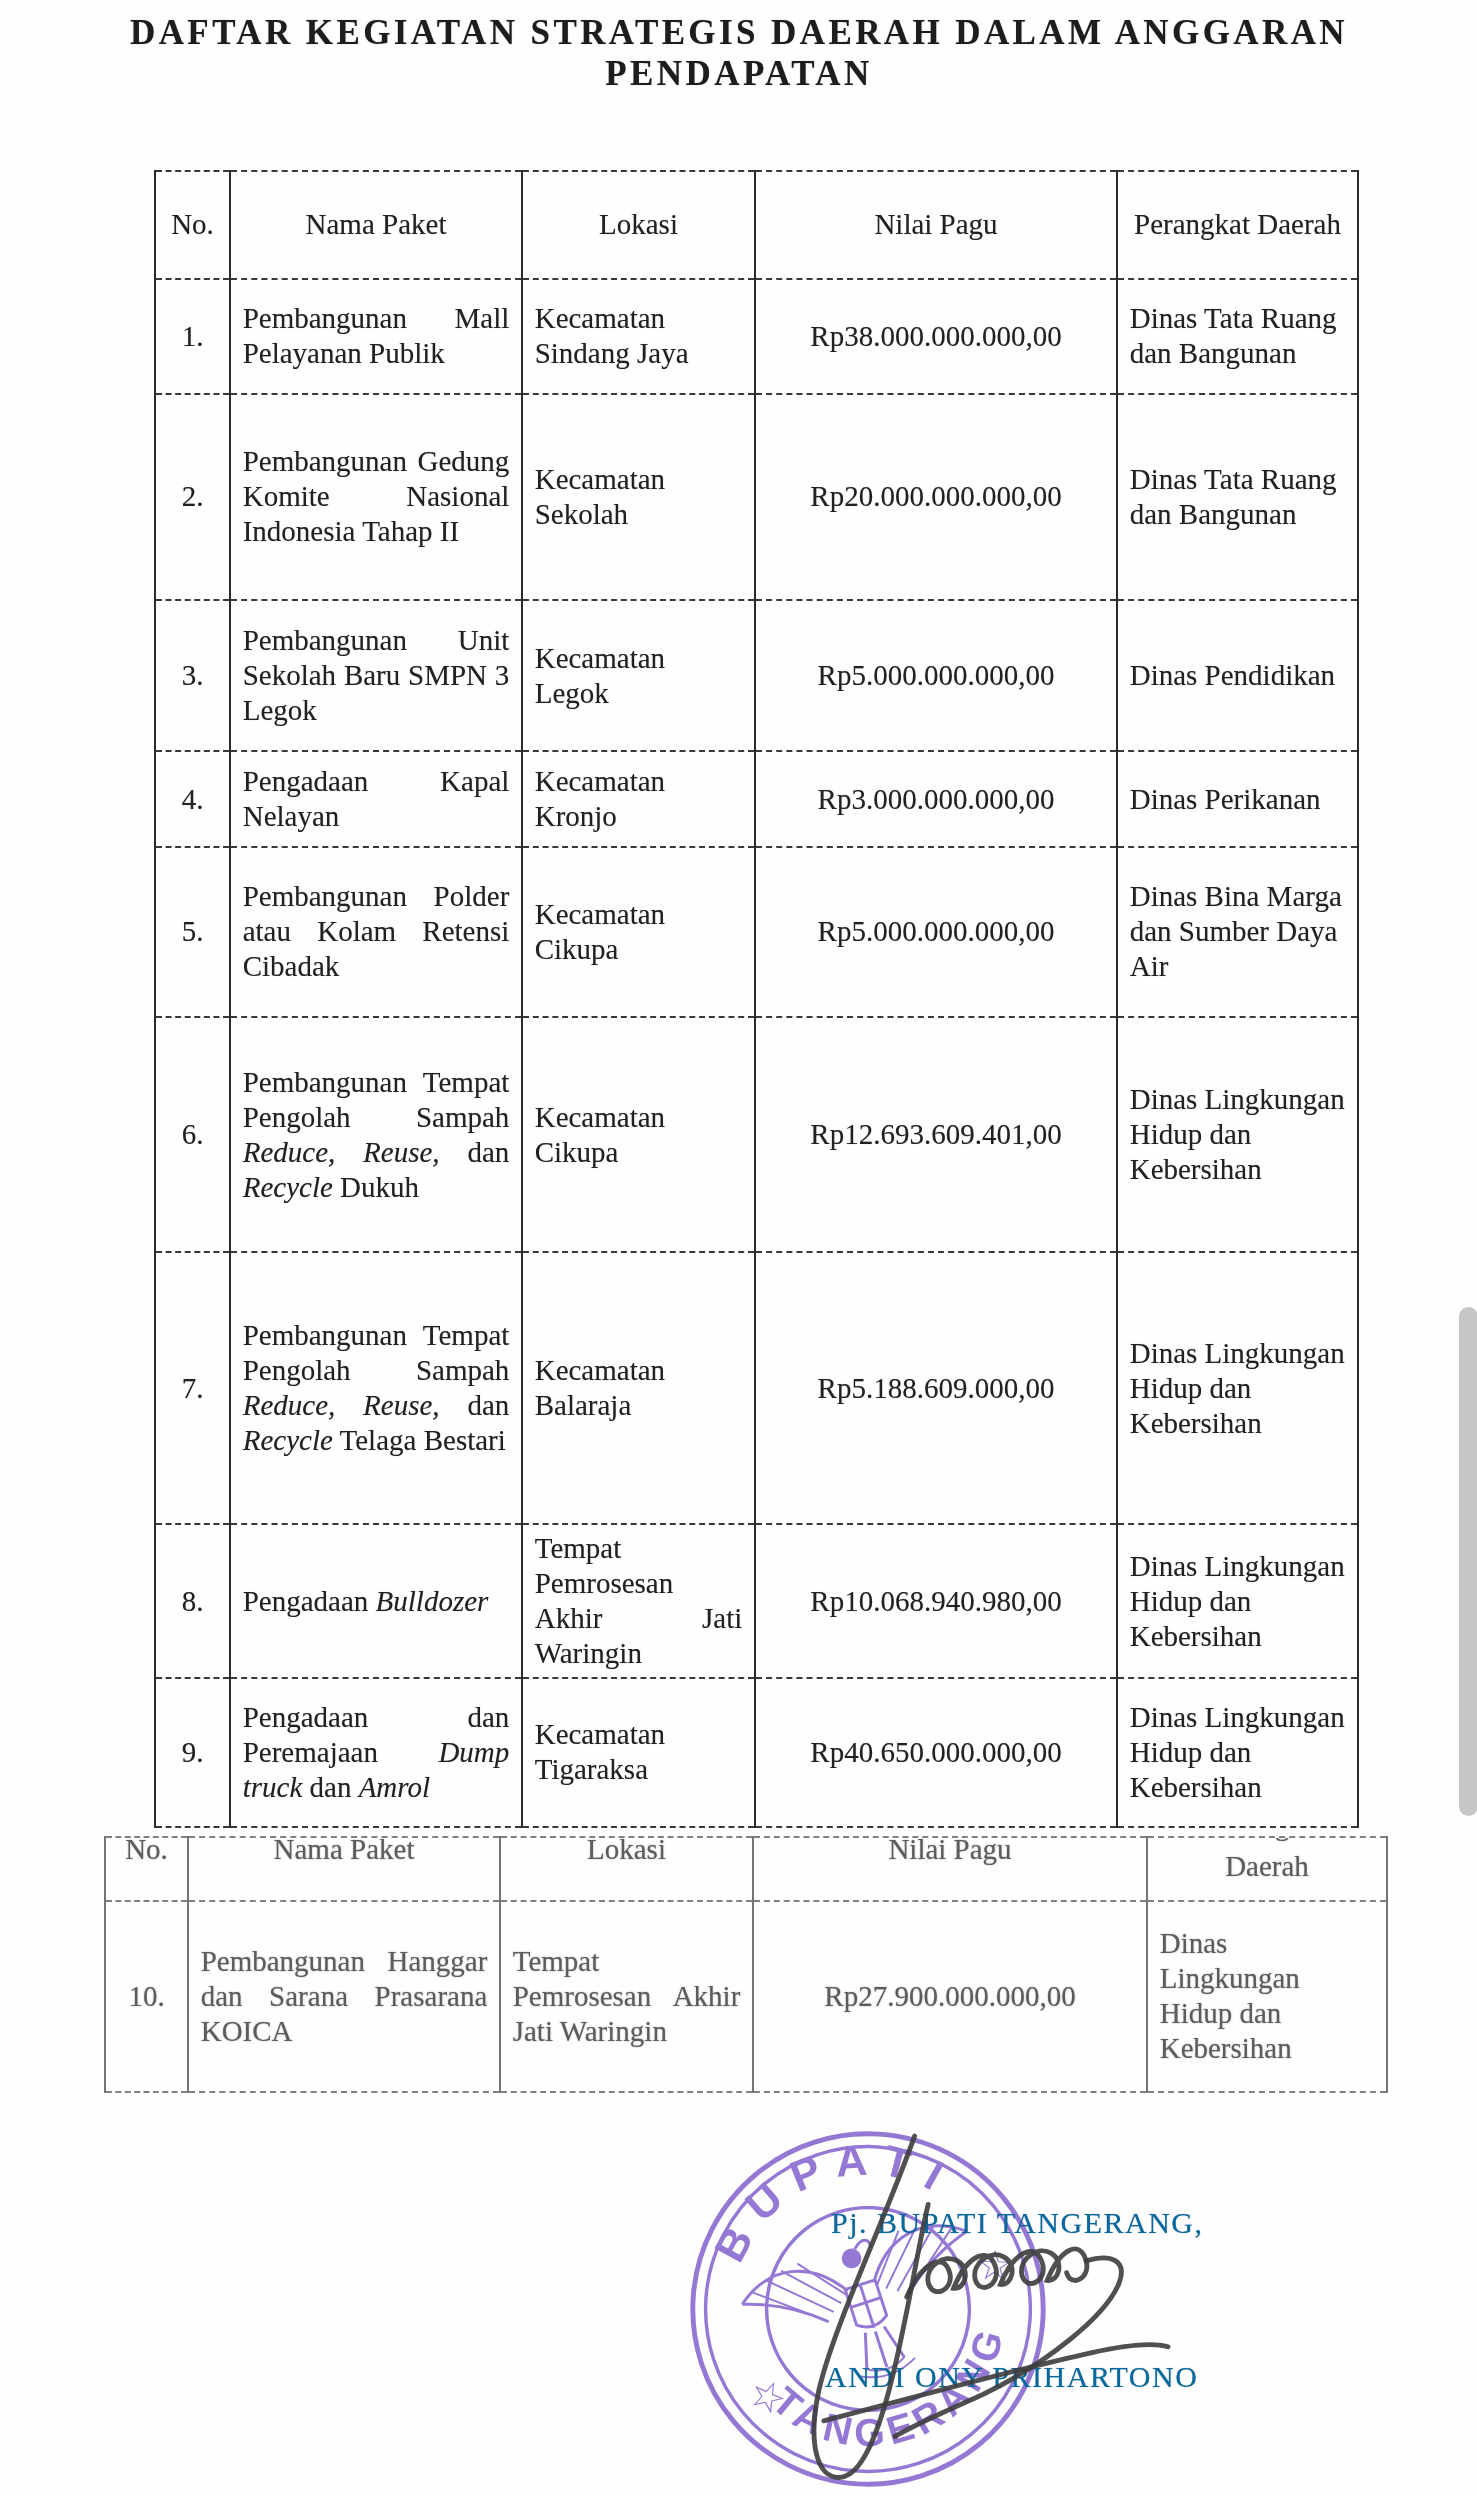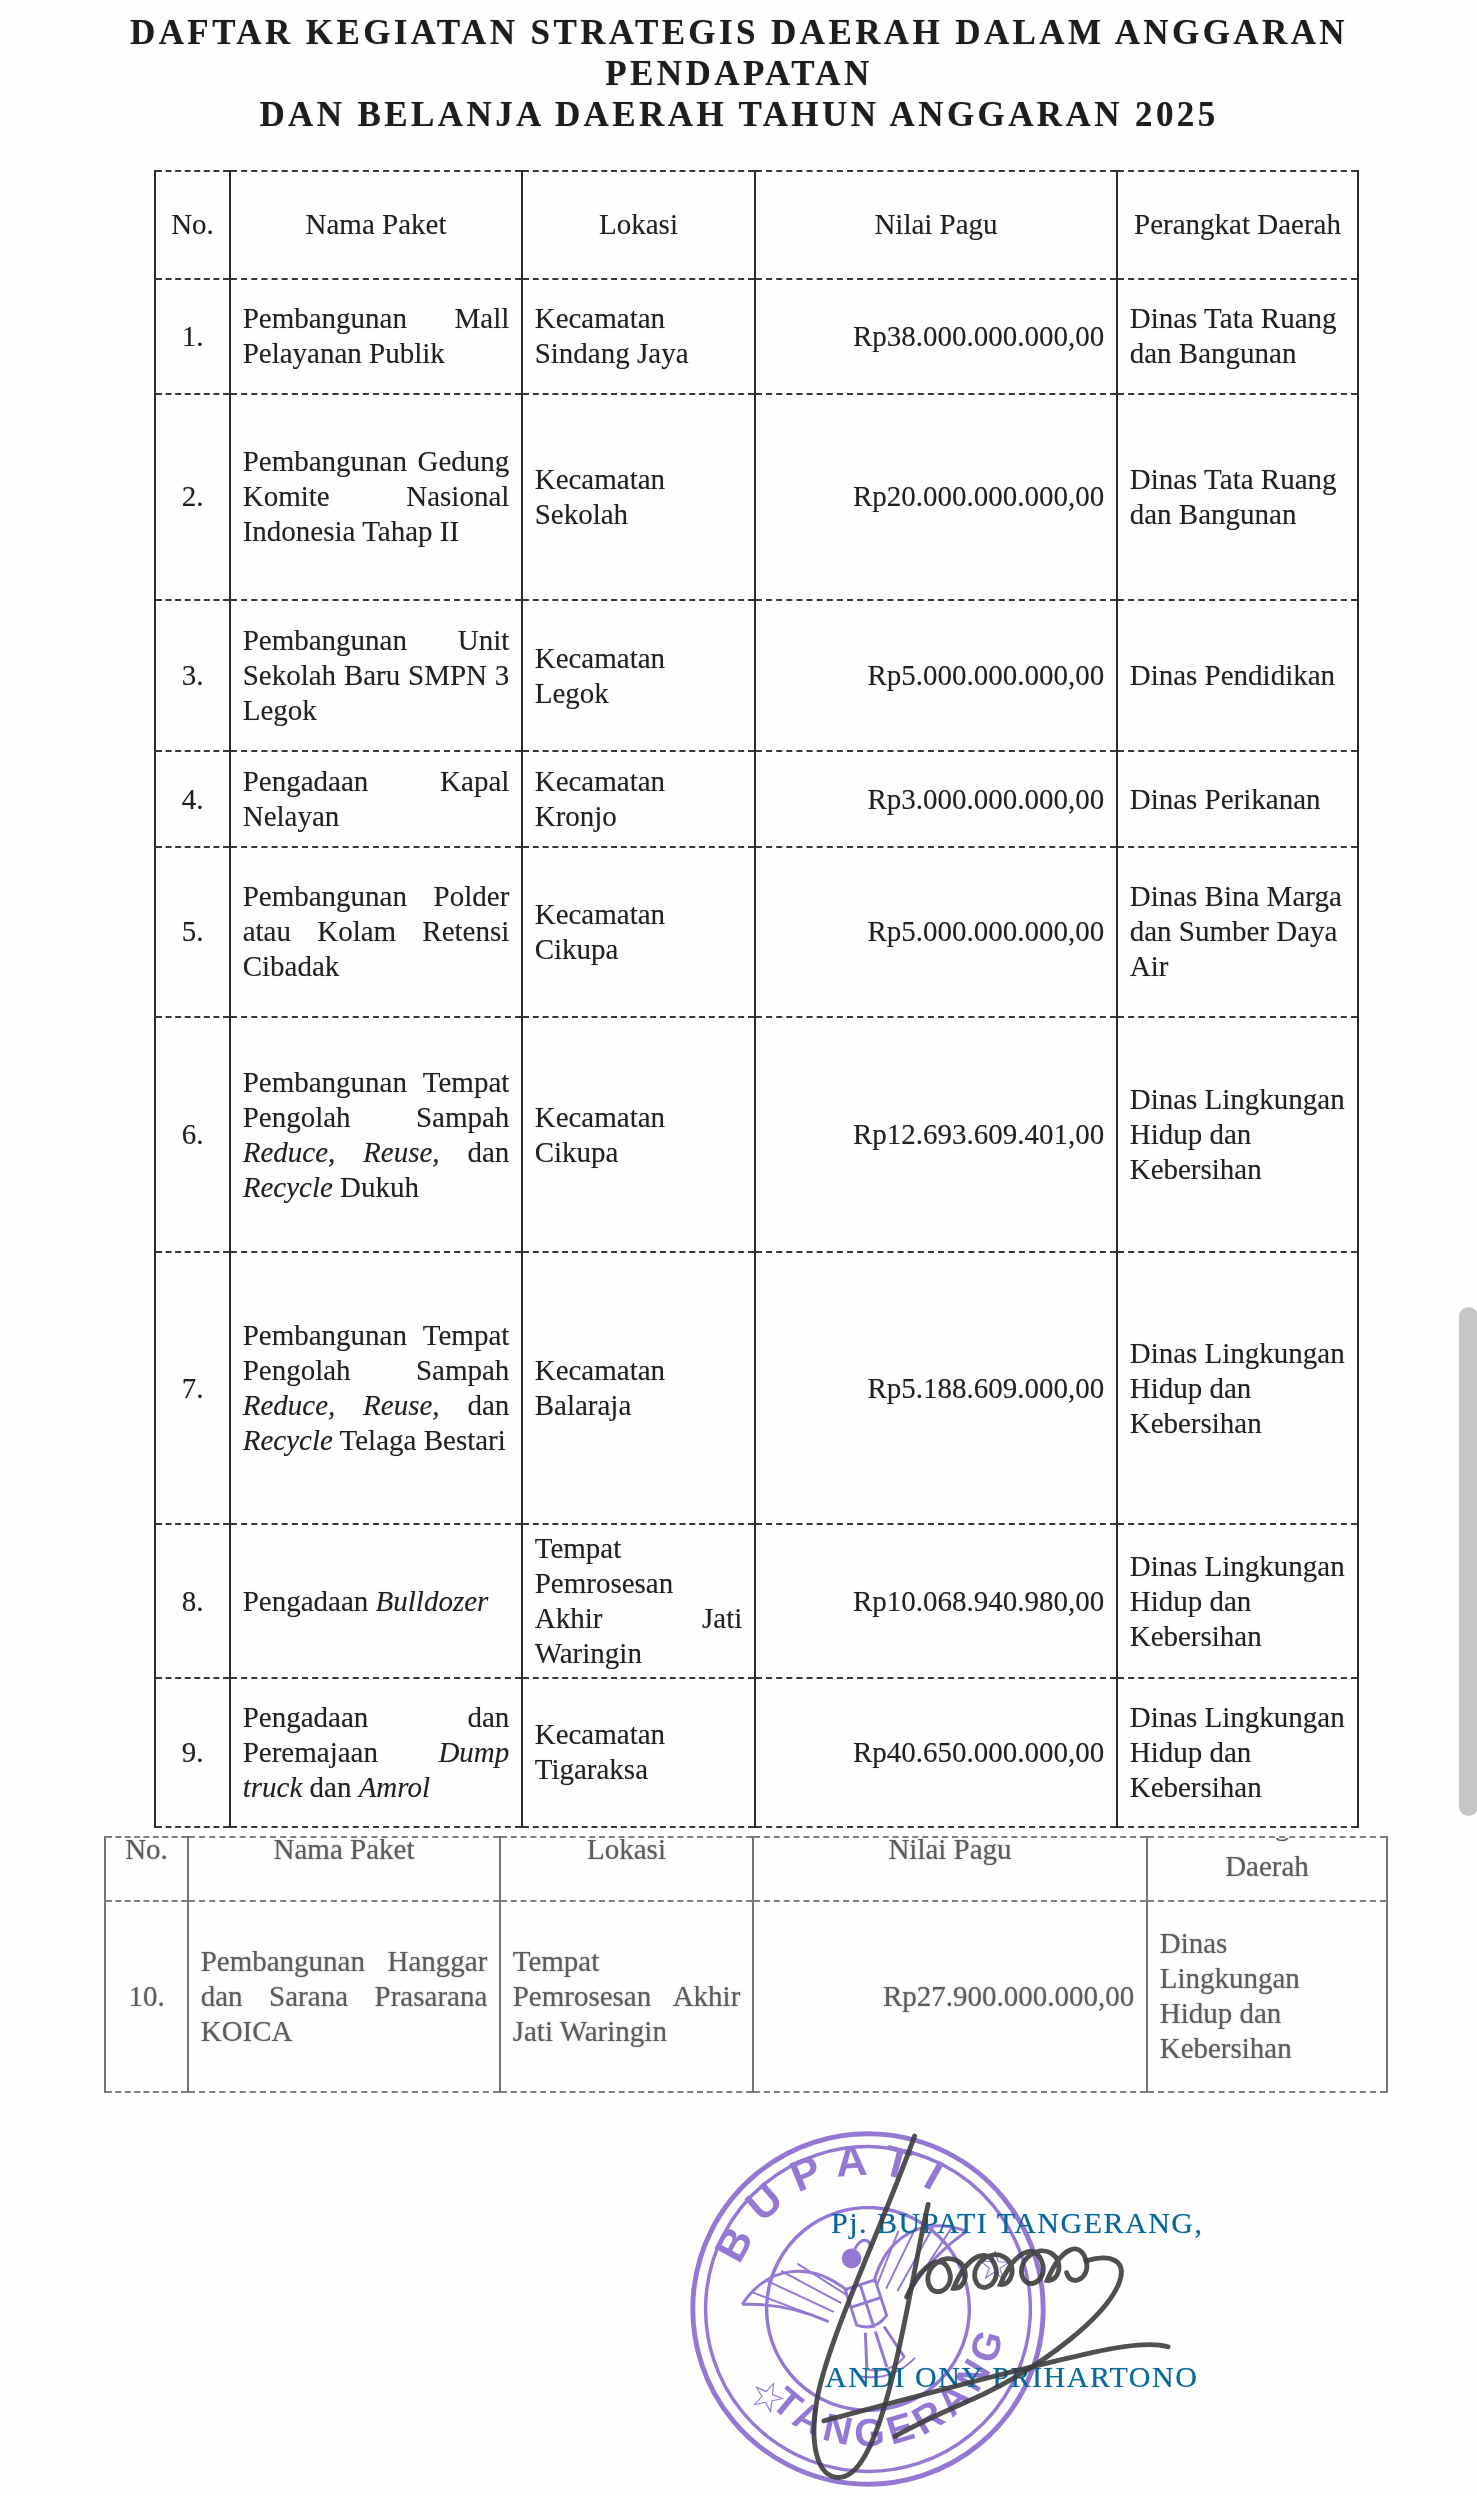--- a/index.html
+++ b/index.html
@@ -49,21 +49,21 @@
   #table2 thead th{height:62px;text-align:center;overflow:hidden;vertical-align:top;padding:0 7.8px;}
   #table2 thead th .cliptxt{margin-top:-7.8px;line-height:39px;white-space:nowrap;}
   #table2 thead th .cliptxt.two-line{
     white-space:normal;width:176px;margin:-33px auto 0 auto;line-height:41px;
   }
   #table2 tbody td{height:177px;}
   
   td.c-no{text-align:center;vertical-align:middle;}
   td.c-nama{text-align:justify;vertical-align:top;margin-left:48px;}
   td.c-lokasi{text-align:justify;vertical-align:middle;}
-  td.c-nilai{text-align:right;vertical-align:bottom;padding-bottom:13.7px;}
+  td.c-nilai{text-align:center;vertical-align:bottom;padding-bottom:13.7px;}
   td.c-perangkat{text-align:left;vertical-align:middle;}
   td.c-nama i,td.c-lokasi i{font-style:italic;}
   
   .scroll-thumb{
     position:absolute;right:0;top:1307px;width:19.5px;height:509px;
     background:#c6c6c6;border-radius:9.8px;
   }
   
   .sig-text{
     position:absolute;color:#0369a1;font-size:30px;letter-spacing:1.5px;
@@ -76,21 +76,20 @@
   .stamp-stroke{stroke:var(--stamp-color,#8a6ad0);fill:none;}
   .stamp-fill{fill:var(--stamp-color,#8a6ad0);}
   .stamp-txt{fill:var(--stamp-color,#8a6ad0);font-family:"Liberation Sans", sans-serif;font-weight:bold;}
   .sig-stroke{stroke:#3d3d3d;fill:none;stroke-width:5;stroke-linecap:round;opacity:.9;}
 </style>
 </head>
 <body>
 
 <div class="doc-title">
   <div>DAFTAR KEGIATAN STRATEGIS DAERAH DALAM ANGGARAN PENDAPATAN</div>
-  <div>DAN BELANJA DAERAH TAHUN ANGGARAN 2025</div>
 </div>
 
 <table id="table1" class="scan">
   <colgroup>
     <col style="width:75px">
       <col style="width:292px">
       <col style="width:233px">
     <col style="width:362px">
       <col style="width:241px">
   </colgroup>

